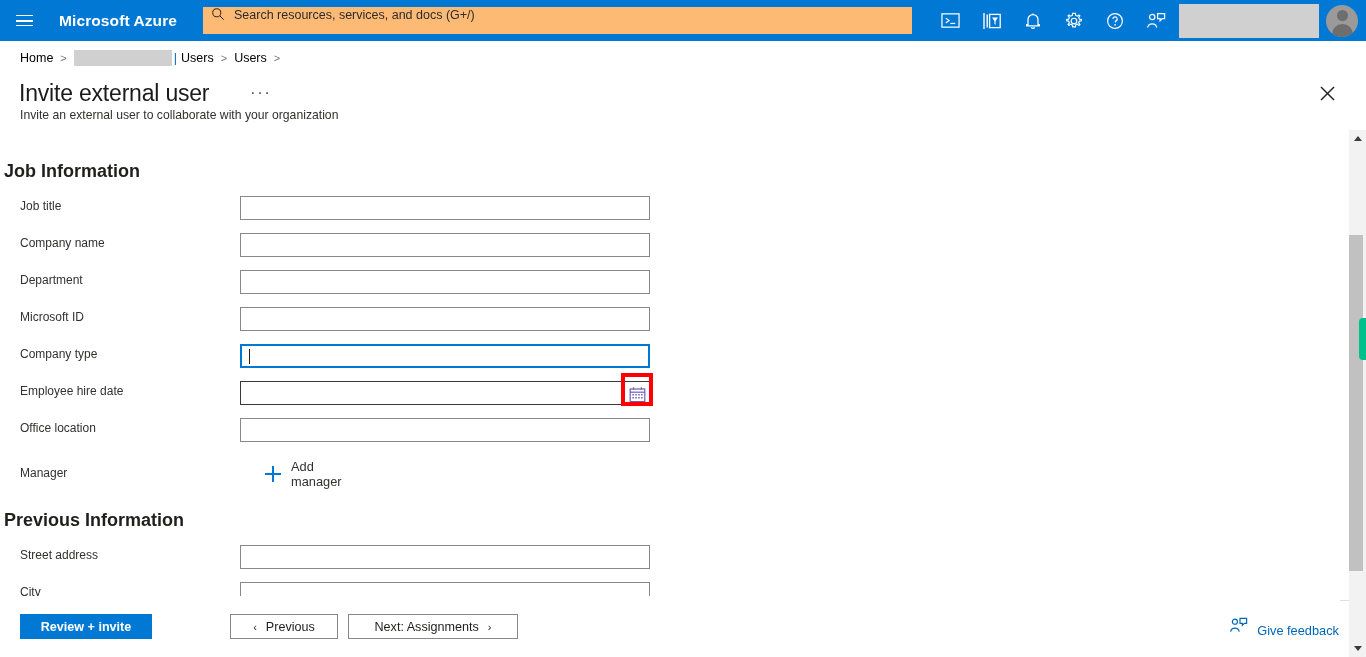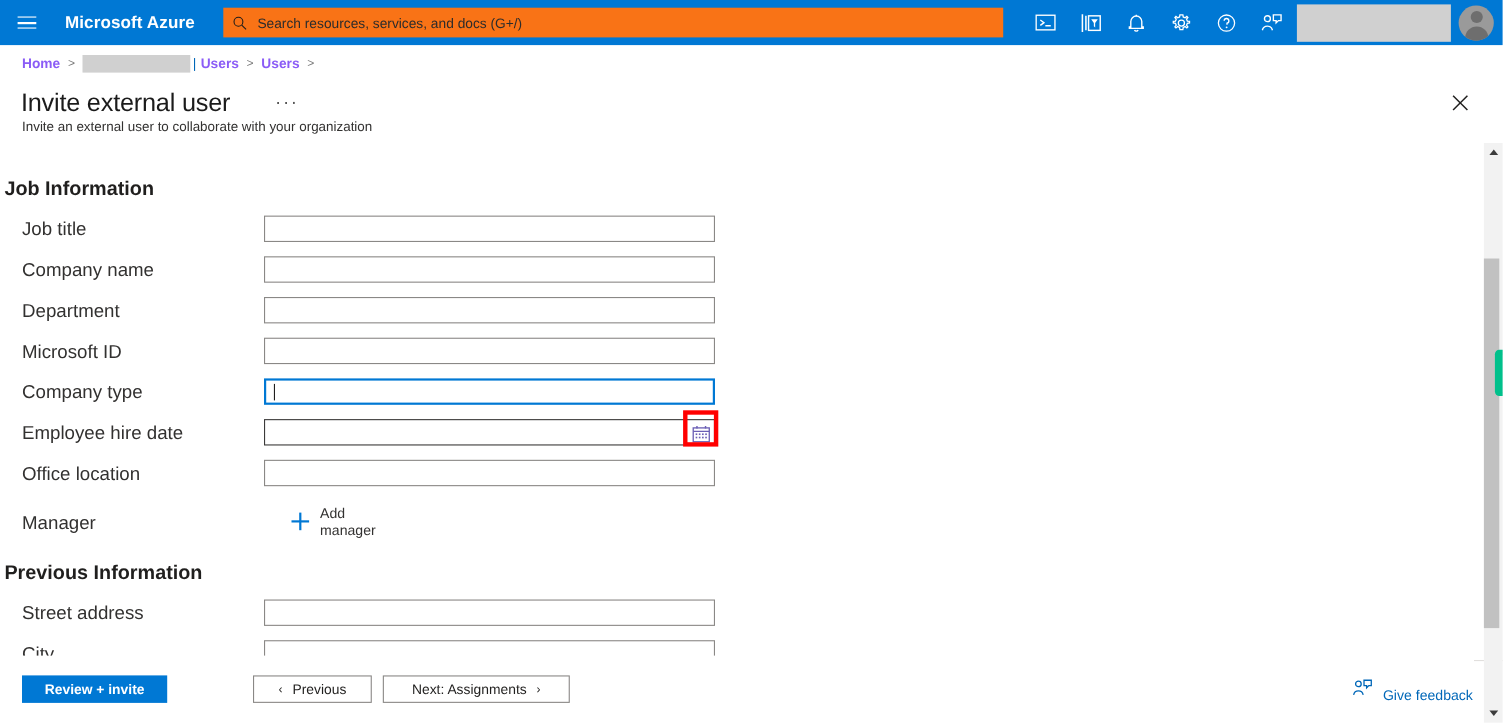--- a/index.html
+++ b/index.html
@@ -40,22 +40,22 @@
     font-size: 15.5px;
     font-weight: bold;
     letter-spacing: .1px;
     margin-left: 11px;
     white-space: nowrap;
     cursor: pointer;
   }
   .searchwrap {
     position: absolute; left: 203px; top: 7px;
     width: 709px; height: 27px;
-    background: #f97316;
-    display: flex; align-items: center;
+    background: #fdba74;
+    display: flex; align-items: flex-start;
     padding: 0 8px;
     cursor: text;
   }
   .search-icon {
     width: 14px; height: 14px; margin-right: 7px;
     flex: 0 0 auto;
   }
   .searchwrap input {
     border: 0; background: transparent; outline: none;
     font-family: "Liberation Sans", sans-serif;
@@ -98,21 +98,21 @@
     background: #6E6E6E; left: 5.5px; top: 19px;
   }
 
   
   .crumbs {
     position: absolute; top: 49px; left: 20px;
     display: flex; align-items: center;
     font-size: 12.5px;
     height: 18px;
   }
-  .crumb-link { color: #8b5cf6; cursor: pointer; white-space: nowrap; font-weight: bold; }
+  .crumb-link { color: #000000; cursor: pointer; white-space: nowrap; }
   .crumb-sep { color: #767676; margin: 0 7px; font-size: 11px; }
   .crumb-redact {
     width: 98px; height: 16px; background: #D0D0D0;
   }
   .crumb-pipe { color: #0067B8; margin-left: 2px; }
 
   
   .title {
     position: absolute; top: 80px; left: 19px;
     font-size: 23px; color: #1b1b1b;
@@ -136,21 +136,21 @@
 
   
   .form { position: absolute; top: 155px; left: 0; width: 1340px; }
   .section-head {
     position: absolute; left: 4px;
     font-size: 18px; font-weight: bold; color: #201f1e;
   }
   .row { position: absolute; left: 20px; height: 24px; }
   .row-label {
     position: absolute; left: 0; top: 3px;
-    font-size: 17px; color: #323130; white-space: nowrap;
+    font-size: 12px; color: #323130; white-space: nowrap;
   }
   .field {
     position: absolute; left: 220px; top: 0;
     width: 410px; height: 24px;
     border: 1px solid #8A8886;
     background: #ffffff;
   }
   .field input {
     width: 100%; height: 100%;
     border: 0; outline: none; background: transparent;

